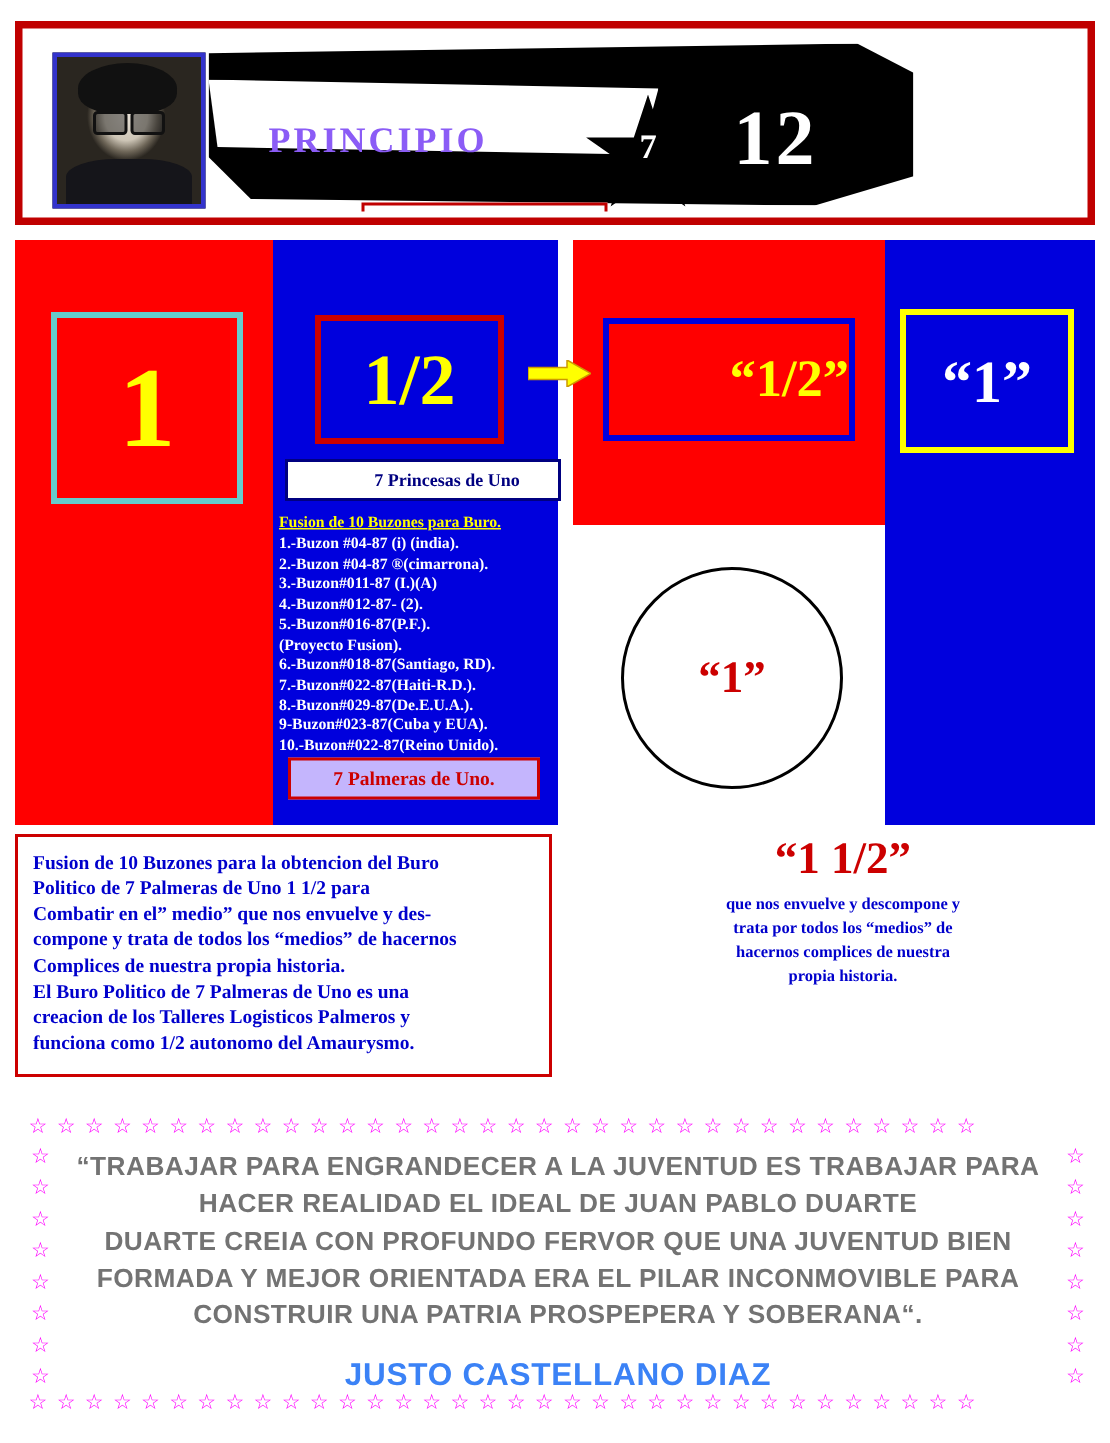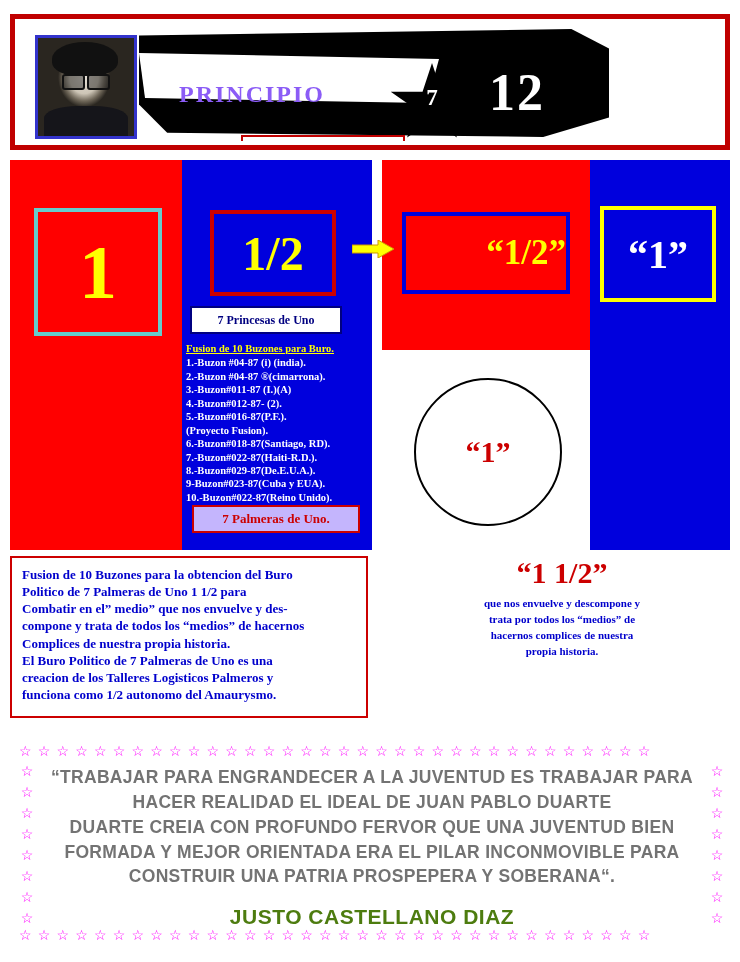--- a/index.html
+++ b/index.html
@@ -113,21 +113,21 @@
     position:absolute;left:210px;top:210px;width:118px;height:78px;
     border:4px solid #cc0000;display:flex;align-items:center;justify-content:center;text-align:center;
   }
   #half{
     color:#ffff00;font-size:48px;font-weight:bold;font-family:"Liberation Serif",serif;
   }
   #princesas{
     position:absolute;left:190px;top:306px;width:148px;height:24px;
     background:#ffffff;border:2px solid #000080;
     display:flex;align-items:center;justify-content:center;
-    font-size:12px;font-weight:bold;color:#000080;
+    font-size:12px;font-weight:bold;color:#000080;padding-left:32px;
   }
   #list-block{
     position:absolute;left:186px;top:342px;width:182px;
     background:#0000dd;color:#ffffff;font-size:10.5px;line-height:1.28;
     font-weight:bold;font-family:"Liberation Serif",serif;
   }
   #list-block .lhead{
     color:#ffff00;text-decoration:underline;display:block;margin-bottom:1px;
   }
   #list-block div{white-space:nowrap;}
@@ -196,21 +196,21 @@
     position:absolute;width:16px;color:#ff00ff;font-size:14px;line-height:21px;
     text-align:center;font-family:"DejaVu Sans",sans-serif;
   }
   #quote-lines{
     position:absolute;left:34px;top:26px;width:658px;text-align:center;
     color:#737373;font-size:17.5px;font-weight:bold;line-height:1.42;
     font-family:"Liberation Sans", sans-serif;letter-spacing:.3px;
   }
   #quote-author{
     position:absolute;left:34px;top:166px;width:658px;text-align:center;
-    color:#4d7c0f;font-size:21px;font-weight:bold;
+    color:#3b82f6;font-size:21px;font-weight:bold;
     font-family:"Liberation Sans", sans-serif;letter-spacing:.5px;
   }
 </style>
 </head>
 <body>
 
 <div id="header">
   <div id="hdr-inner">
     <div id="portrait">
       <div class="face"></div>

